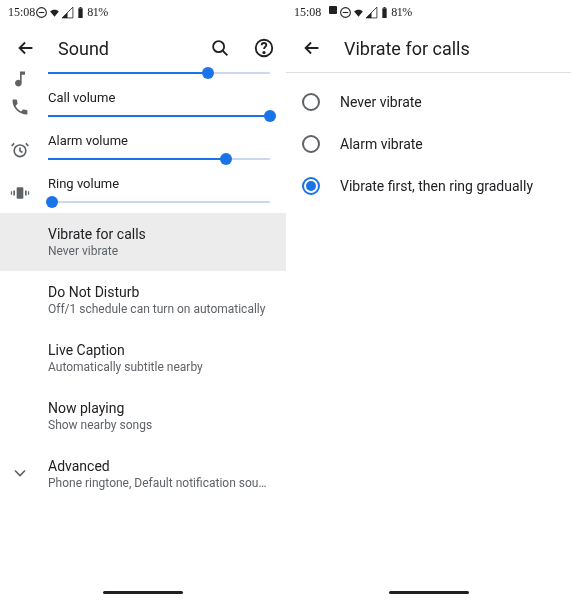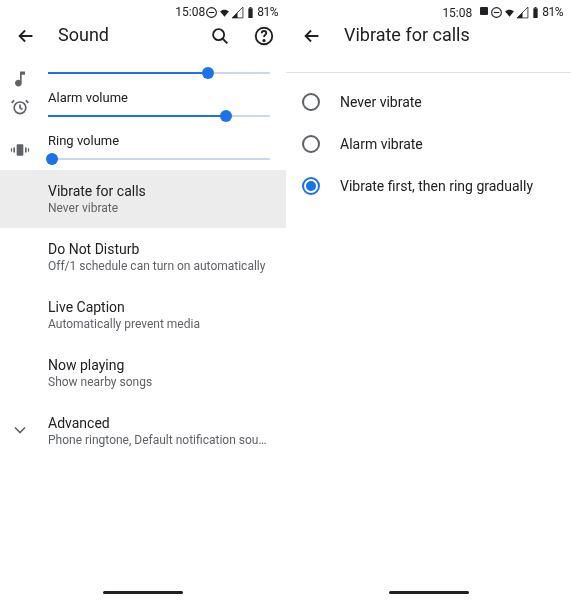--- a/index.html
+++ b/index.html
@@ -15,32 +15,34 @@
     position: relative;
     height: 600px;
     overflow: hidden;
   }
   .screen-left { width: 286px; }
   .screen-right { width: 285px; }
 
   .statusbar {
     height: 24px;
     display: flex;
-    justify-content: flex-end;
+    justify-content: flex-start;
     align-items: center;
     padding: 12px 8px;
     font-size: 12px;
     color: #202124;
+    font-family: Liberation Serif, serif;
   }
   .status-icons { display: flex; gap: 0; align-items: center; font-size: 12px; letter-spacing: -0.5px; }
   .status-icons svg, .status-icons span.ico { width: 13px; height: 13px; }
 
   .appbar {
     height: 48px;
     display: flex;
+    align-items: center;
     padding: 0 10px 0 14px;
     gap: 20px;
   }
   .appbar .title {
     font-size: 18px;
     color: #202124;
     flex: 1;
     font-weight: 400;
   }
   .iconbtn { width: 24px; height: 24px; display: flex; align-items: center; justify-content: center; color: #202124; cursor: pointer; }
@@ -166,20 +168,30 @@
     <div class="slider-row" style="padding-top:0">
       <div class="row-icon" style="top:8px;margin-top:0"><svg viewBox="0 0 24 24" fill="#5f6368">
             <path d="M12 3v10.55A4 4 0 1014 17V7h4V3z"></path>
           </svg></div>
       <div class="slider-track">
         <div class="slider-fill" style="width:72%"></div>
         <div class="slider-thumb" style="left:72%"></div>
       </div>
     </div>
 
+    <div class="slider-row">
+      <div class="row-icon"><svg viewBox="0 0 24 24" fill="#5f6368">
+            <path d="M6.6 10.8a15 15 0 006.6 6.6l2.2-2.2a1 1 0 011-.25 11 11 0 003.5.56 1 1 0 011 1V20a1 1 0 01-1 1A17 17 0 013 4a1 1 0 011-1h3.5a1 1 0 011 1 11 11 0 00.56 3.5 1 1 0 01-.25 1z"></path>
+          </svg></div>
+      <div class="slider-label">Call volume</div>
+      <div class="slider-track">
+        <div class="slider-fill" style="width:100%"></div>
+        <div class="slider-thumb" style="left:100%"></div>
+      </div>
+    </div>
 
     <div class="slider-row">
       <div class="row-icon"><svg viewBox="0 0 24 24" fill="none" stroke="#5f6368" stroke-width="2">
             <circle cx="12" cy="13" r="7"></circle>
             <path d="M12 9v4l3 2M5 4L2 7M19 4l3 3"></path>
           </svg></div>
       <div class="slider-label">Alarm volume</div>
       <div class="slider-track">
         <div class="slider-fill" style="width:80%"></div>
         <div class="slider-thumb" style="left:80%"></div>
@@ -206,21 +218,21 @@
       <div class="item-sub">Never vibrate</div>
     </div>
 
     <div class="list-item">
       <div class="item-title">Do Not Disturb</div>
       <div class="item-sub">Off/1 schedule can turn on automatically</div>
     </div>
 
     <div class="list-item">
       <div class="item-title">Live Caption</div>
-      <div class="item-sub">Automatically prevent media</div>
+      <div class="item-sub">Automatically subtitle nearby</div>
     </div>
 
 
     <div class="list-item">
       <div class="item-title">Now playing</div>
       <div class="item-sub">Show nearby songs</div>
     </div>
 
     <div class="list-item">
       <div class="row-icon"><svg viewBox="0 0 24 24" fill="none" stroke="#5f6368" stroke-width="2">

